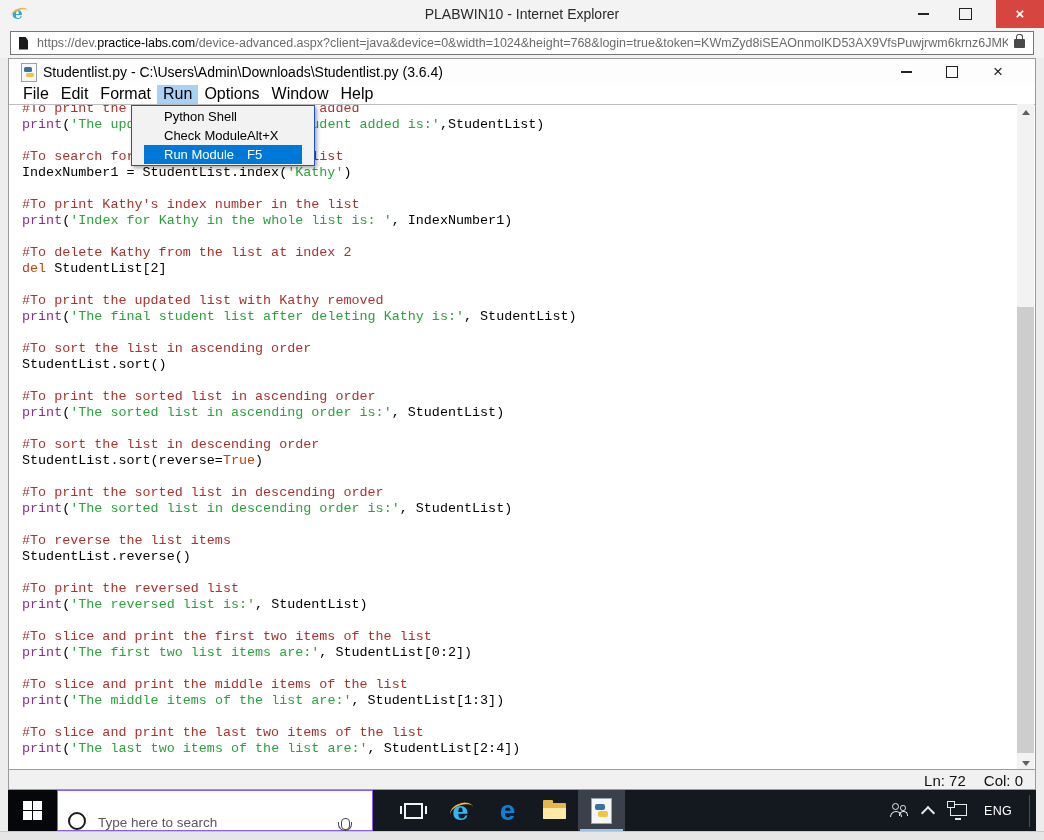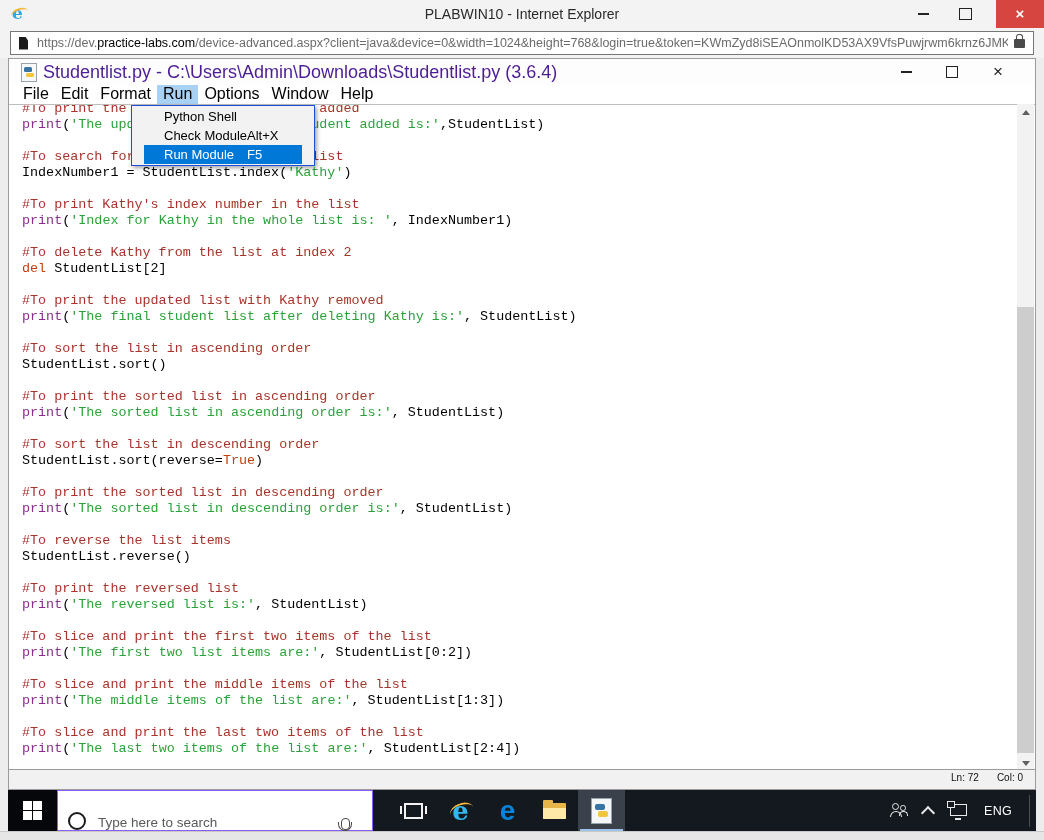--- a/index.html
+++ b/index.html
@@ -25,21 +25,21 @@
   .url-domain{color:#000;}
   .lock-icon{width:11px;height:9px;background:#4a4a4a;border-radius:1px;position:relative;margin:0 8px 0 6px;flex:none;}
   .lock-icon::before{content:"";position:absolute;left:1.5px;top:-5px;width:5px;height:5px;border:1.5px solid #4a4a4a;border-bottom:none;border-radius:3px 3px 0 0;}
 
   
   .idle-window{position:absolute;left:8px;top:58px;width:1028px;height:732px;background:#fff;border:1px solid #9B9B9B;box-sizing:border-box;}
   .idle-titlebar{position:absolute;left:0;top:0;right:0;height:26px;background:#FDFDFD;}
   .py-icon{position:absolute;left:12px;top:4px;width:14px;height:17px;background:#F6F8FA;border:1px solid #98A2AC;}
   .py-icon::before{content:"";position:absolute;left:2px;top:3px;width:8px;height:4.5px;background:#3873A3;border-radius:1.5px;}
   .py-icon::after{content:"";position:absolute;left:4px;top:8.5px;width:8px;height:4.5px;background:#F2C63C;border-radius:1.5px;}
-  .idle-title{position:absolute;left:34px;top:0;height:26px;line-height:26px;font-size:18px;color:#4c1d95;white-space:nowrap;}
+  .idle-title{position:absolute;left:34px;top:0;height:26px;line-height:26px;font-size:14px;color:#000000;white-space:nowrap;}
   .idle-btns{position:absolute;right:14px;top:0;height:26px;display:flex;align-items:center;gap:0;}
   .idle-btn{width:46px;height:26px;display:flex;align-items:center;justify-content:center;}
   .g-min{width:11px;height:1.5px;background:#222;}
   .g-max{width:10px;height:10px;border:1.5px solid #222;}
   .g-close{font-size:17px;color:#222;line-height:26px;font-weight:normal;}
 
   .menu-bar{position:absolute;left:0;top:26px;right:0;height:19px;background:#fff;padding-left:8px;box-sizing:border-box;white-space:nowrap;}
   .mitem{display:inline-block;padding:1px 6px 2px 6px;font-size:16px;color:#000;line-height:16px;}
   .mitem.active{background:#A9D1F3;}
 
@@ -52,21 +52,21 @@
   .blt{color:#8E2B8E;}
 
   .scrollbar{position:absolute;right:1px;top:45px;width:17px;height:668px;background:#F2F2F2;}
   .sb-arrow{position:absolute;left:0;width:17px;height:17px;display:flex;align-items:center;justify-content:center;}
   .sb-up{top:0;}
   .sb-down{bottom:0;}
   .tri-up{width:0;height:0;border-left:4px solid transparent;border-right:4px solid transparent;border-bottom:5px solid #606060;}
   .tri-down{width:0;height:0;border-left:4px solid transparent;border-right:4px solid transparent;border-top:5px solid #606060;}
   .sb-thumb{position:absolute;left:0;top:203px;width:17px;height:446px;background:#CDCDCD;}
 
-  .status-bar{position:absolute;left:0;right:0;bottom:0;height:19px;background:#F1F1F1;border-top:1px solid #9B9B9B;font-size:10px;color:#111;}
+  .status-bar{position:absolute;left:0;right:0;bottom:0;height:19px;background:#F1F1F1;border-top:1px solid #9B9B9B;font-size:15px;color:#111;}
   .status-right{position:absolute;right:12px;top:2px;display:flex;gap:18px;}
 
   
   .dropdown{position:absolute;left:122px;top:46px;width:158px;background:#F2F2F2;border:1px solid #1d4ed8;box-shadow:2px 2px 4px rgba(0,0,0,.35);padding:1px 12px;z-index:50;}
   .ditem{position:relative;height:19px;line-height:19px;font-size:13px;color:#000;}
   .ditem .dl{position:absolute;left:20px;}
   .ditem .ds{position:absolute;left:103px;}
   .ditem.dsel{background:#0078D7;color:#fff;}
 
   

